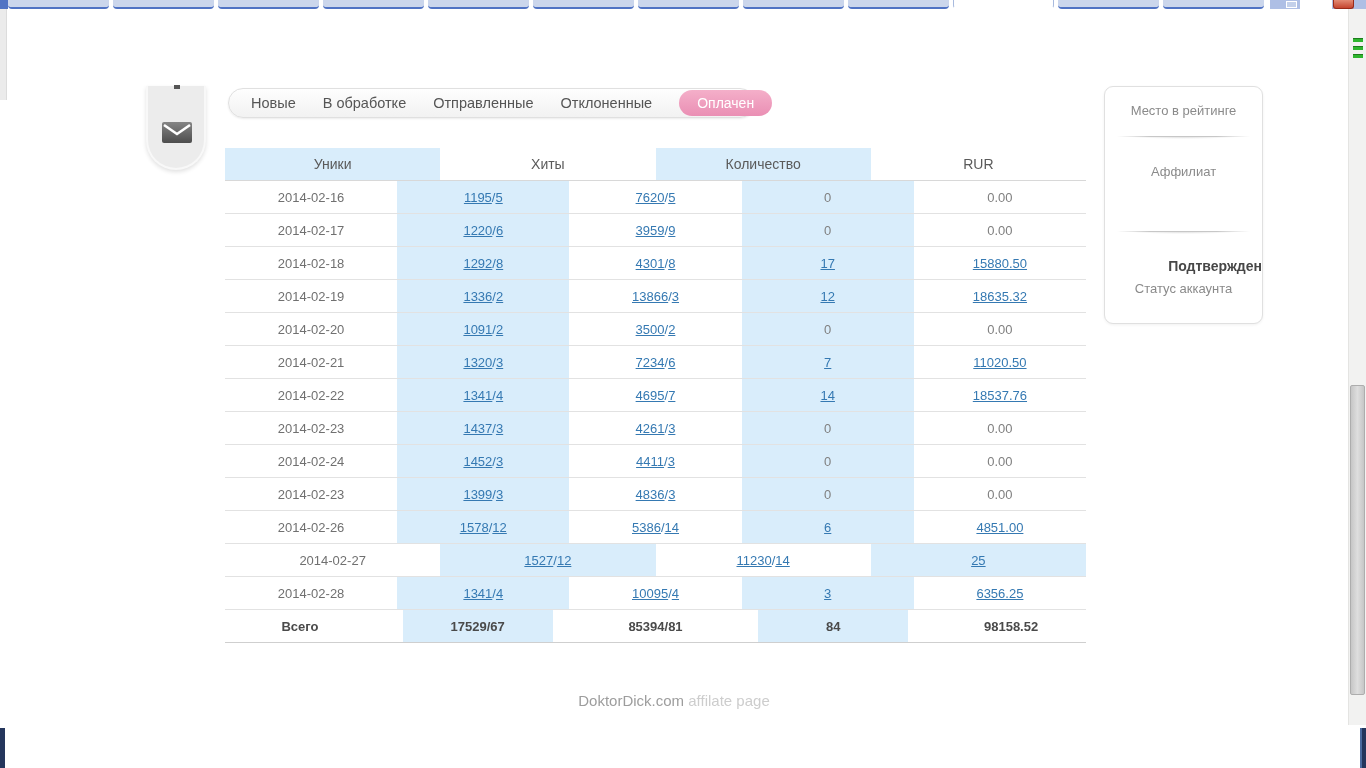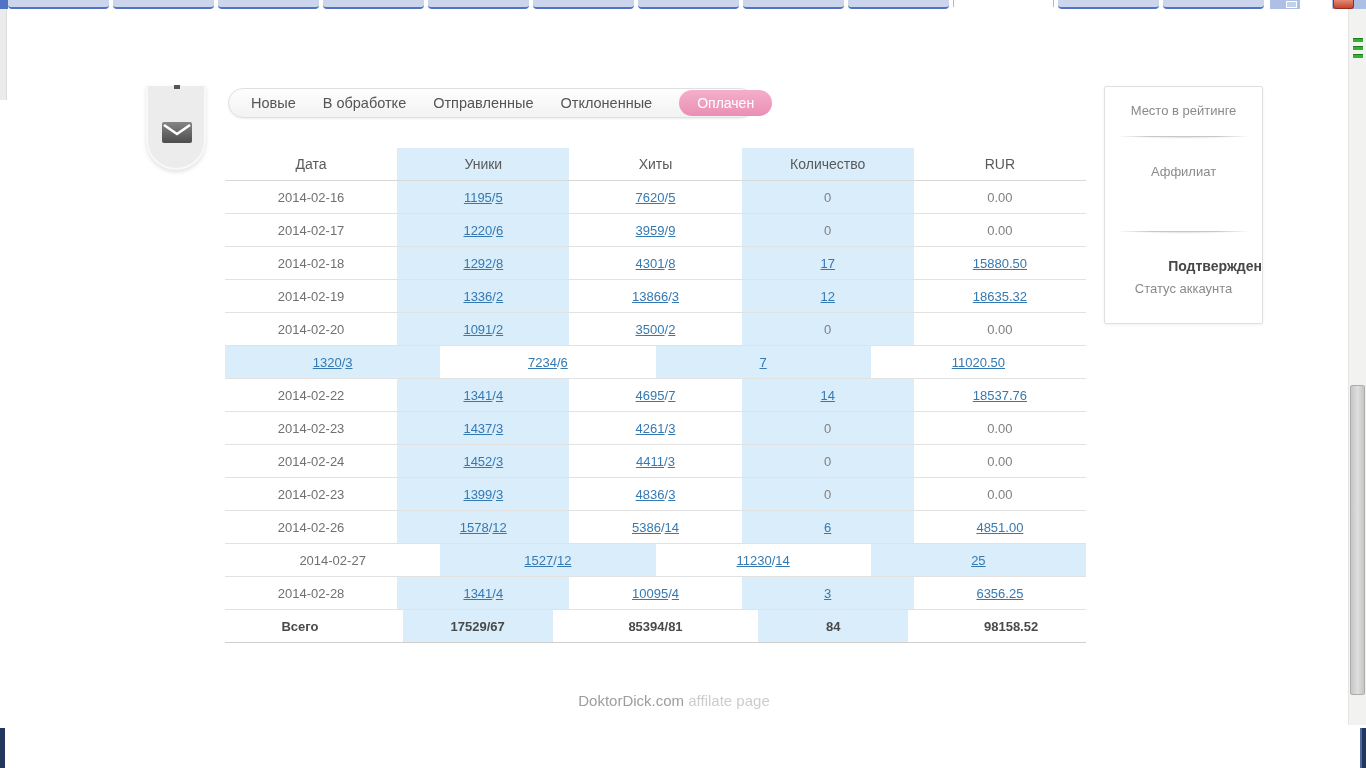--- a/index.html
+++ b/index.html
@@ -62,21 +62,21 @@
         font-size:13px;color:#707070;}
   .c-hl{background:#d9edfb;}
   .tr.head .td{font-size:14px;color:#5a5a5a;}
   .lnk{color:#3579b2;text-decoration:underline;cursor:pointer;}
   .sep{color:#3579b2;text-decoration:none;}
   .plain{color:#808080;}
   .tr.total .td{font-weight:bold;color:#4a4a4a;}
 
   
   .account-panel{position:absolute;left:1104px;top:86px;width:159px;height:238px;
-        background:#fff;border:1px solid #e0e0e0;border-radius:2px;
+        background:#fff;border:1px solid #e0e0e0;border-radius:9px;
         box-shadow:0 1px 3px rgba(0,0,0,0.06);box-sizing:border-box;}
   .account-panel .txt{position:absolute;left:0;right:0;text-align:center;
         font-size:13px;color:#8a8a8a;}
   .panel-divider{position:absolute;left:12px;right:12px;height:3px;}
   .panel-divider::before{content:"";position:absolute;left:0;right:0;top:0;height:1px;
         background:linear-gradient(90deg,rgba(0,0,0,0) 0,rgba(0,0,0,0.22) 25%,rgba(0,0,0,0.22) 75%,rgba(0,0,0,0) 100%);}
   .panel-divider::after{content:"";position:absolute;left:10%;right:10%;top:1px;height:2px;
         background:radial-gradient(ellipse at 50% 0,rgba(0,0,0,0.12),rgba(0,0,0,0) 70%);}
   .status-value{position:absolute;left:0;right:0;text-align:right;
         font-size:14px;font-weight:bold;color:#474747;}
@@ -141,21 +141,20 @@
   <div class="status-tabs">
     <span class="stab">Новые</span>
     <span class="stab">В обработке</span>
     <span class="stab">Отправленные</span>
     <span class="stab">Отклоненные</span>
     <span class="stab-active">Оплачен</span>
   </div>
 
   <div class="stats-table">
     <div class="tr head">
-      <div class="td">Дата</div>
       <div class="td c-hl">Уники</div>
       <div class="td">Хиты</div>
       <div class="td c-hl">Количество</div>
       <div class="td">RUR</div>
     </div>
     <div>
     <div class="tr">
       <div class="td">2014-02-16</div>
       <div class="td c-hl">
             <a class="lnk">1195</a>
@@ -249,20 +248,21 @@
           </div>
       <div class="td c-hl">
             <span class="plain">0</span>
           </div>
       <div class="td">
             <span class="plain">0.00</span>
           </div>
     </div>
 
     <div class="tr">
+      <div class="td">2014-02-21</div>
       <div class="td c-hl">
             <a class="lnk">1320</a>
             <span class="sep">/</span>
             <a class="lnk">3</a>
           </div>
       <div class="td">
             <a class="lnk">7234</a>
             <span class="sep">/</span>
             <a class="lnk">6</a>
           </div>

